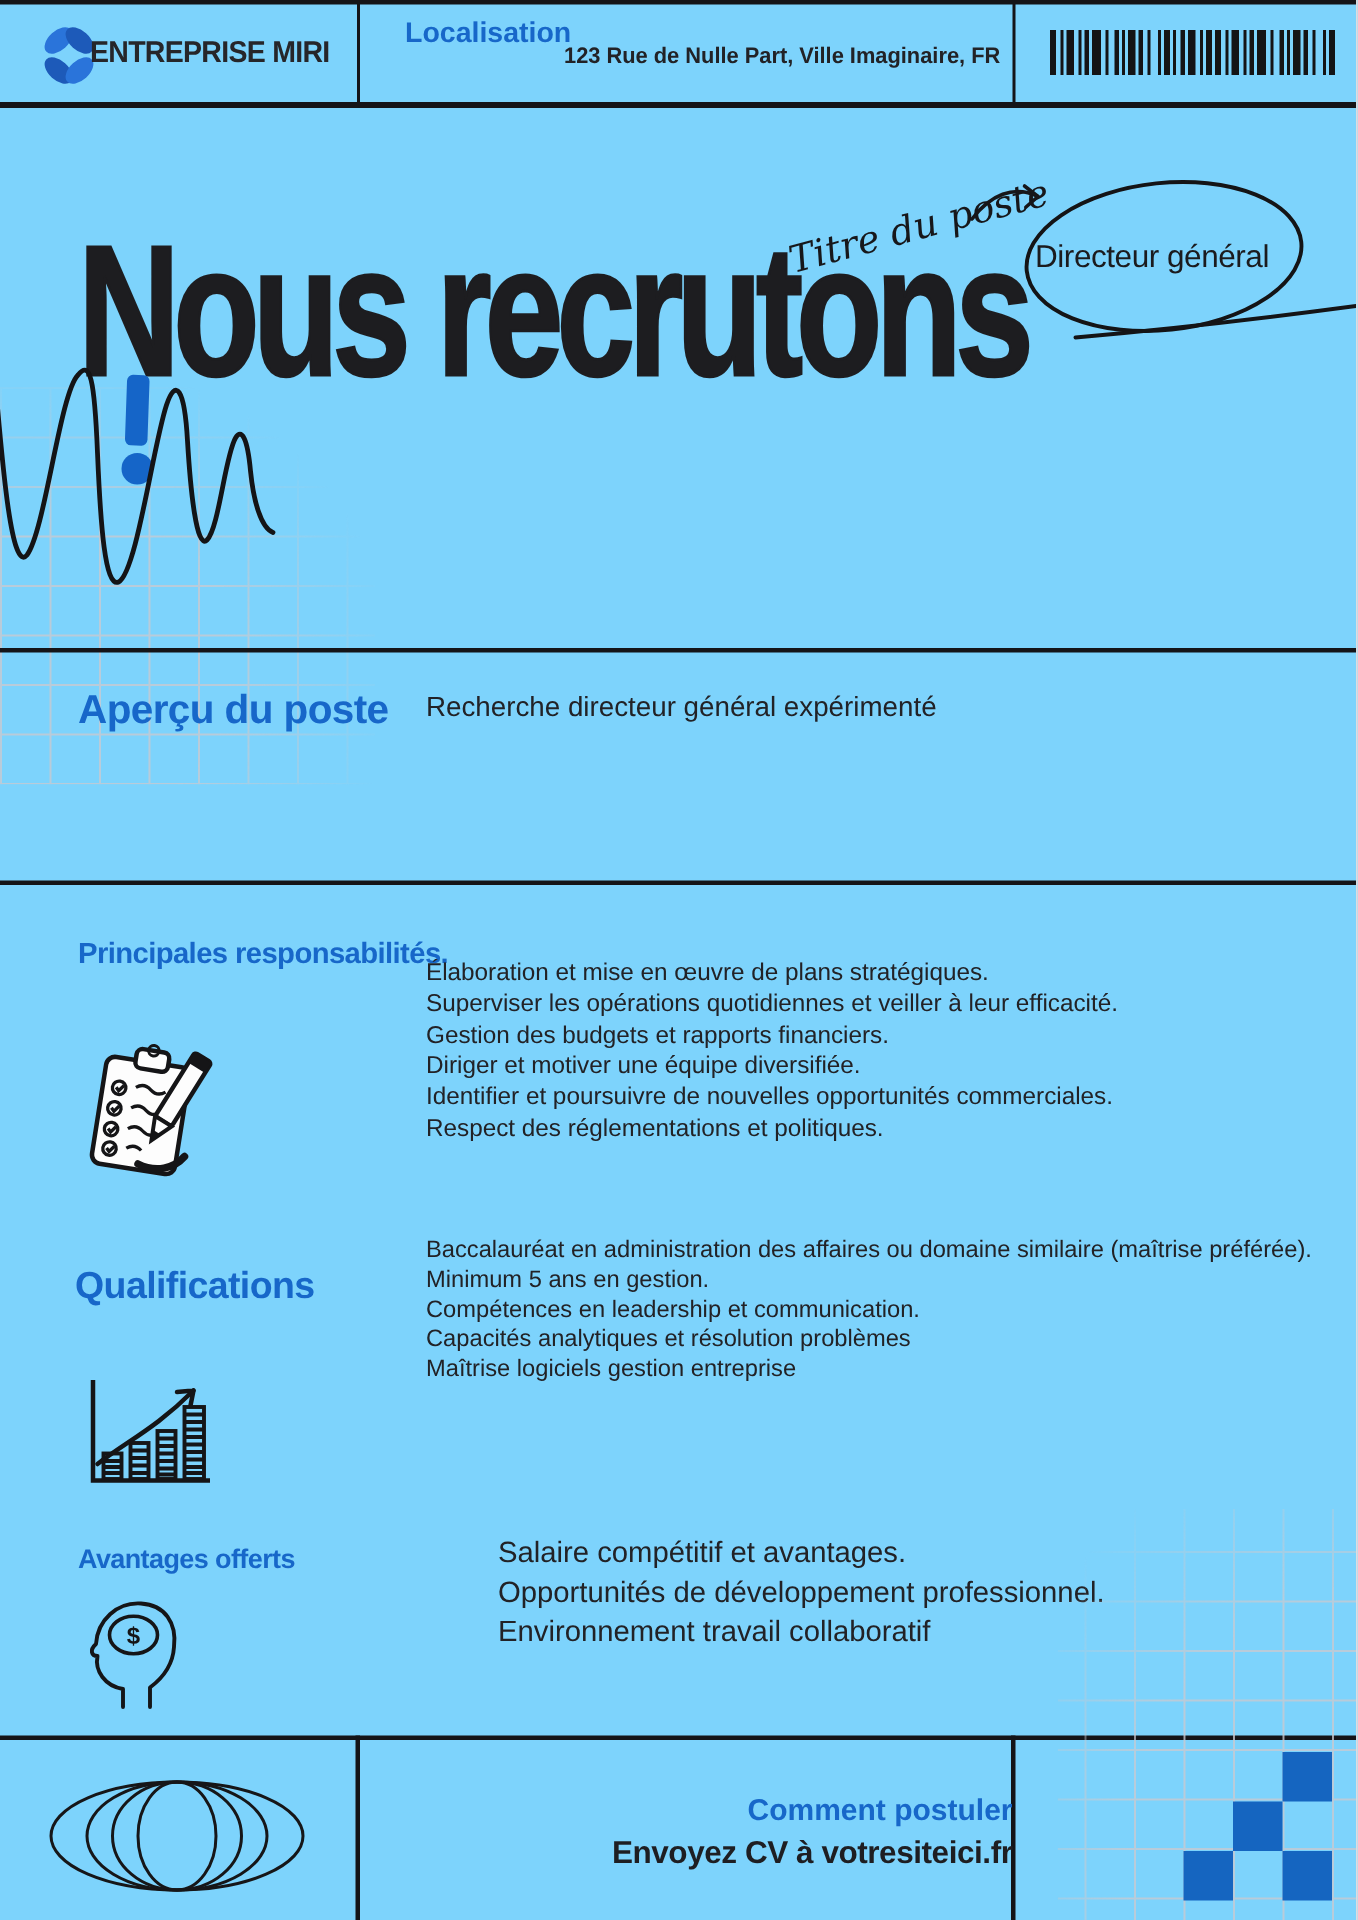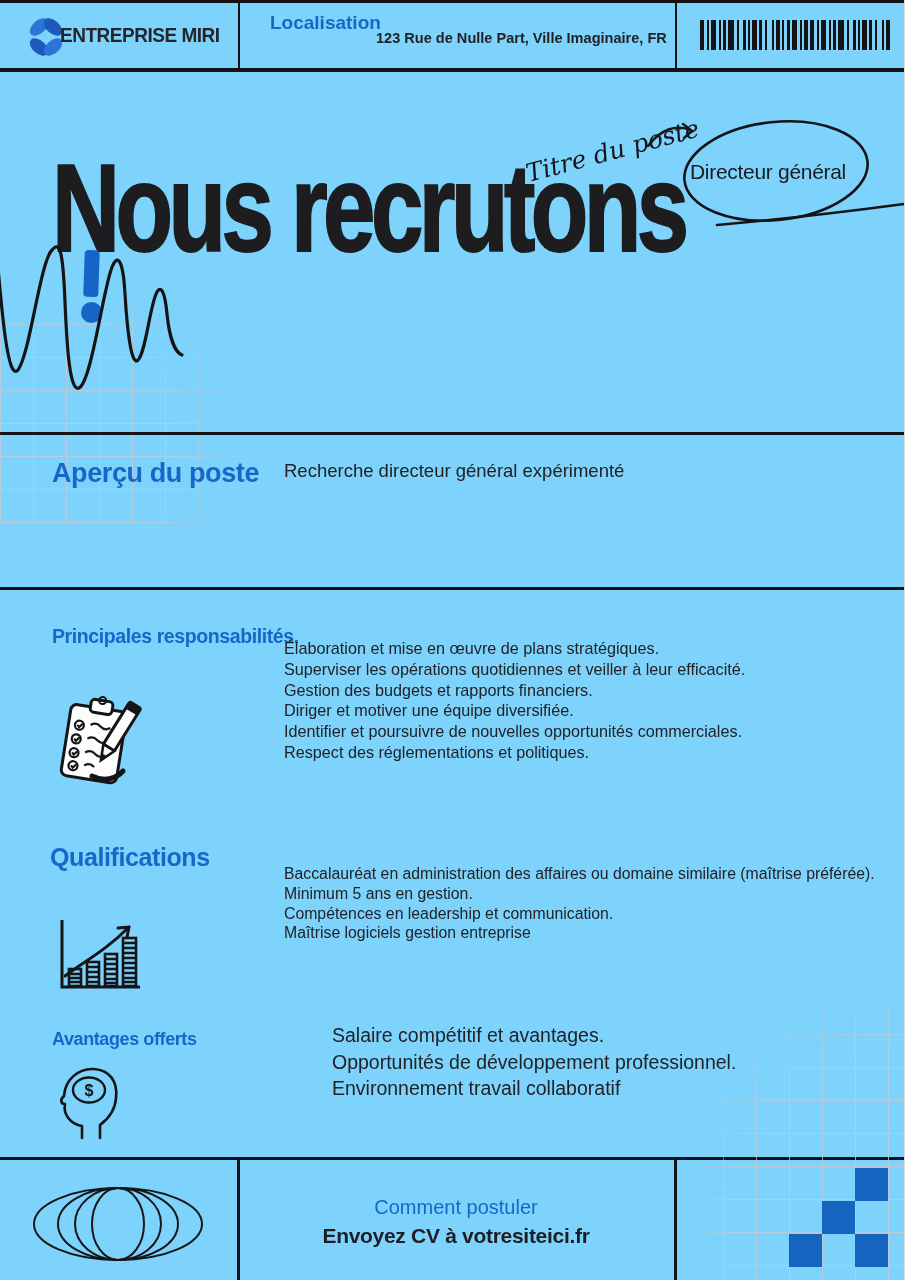--- a/index.html
+++ b/index.html
@@ -37,23 +37,23 @@
   .job-title{left:662px;top:160px;width:212px;text-align:center;font-size:21px;
     font-weight:400;color:#1b1b1e;letter-spacing:-.3px;}
   .excl-bar{left:84px;top:250px;width:15px;height:47px;background:#1565c8;
     border-radius:4px;transform:rotate(2deg);}
   .excl-dot{left:81px;top:302px;width:21px;height:21px;background:#1565c8;border-radius:50%;}
   
   .sec-head{position:absolute;color:#1767c9;font-weight:700;letter-spacing:-.4px;}
   .body-text{position:absolute;color:#222226;}
   .li{white-space:nowrap;}
   
-  .f-head{left:237px;width:438px;top:1196px;text-align:center;font-size:20px;
-    font-weight:400;color:#1767c9;}
-  .f-text{left:237px;width:438px;top:1224px;text-align:center;font-size:21px;
+  .f-head{left:237px;width:438px;top:1196px;text-align:right;font-size:20px;
+    font-weight:700;color:#1767c9;}
+  .f-text{left:237px;width:438px;top:1224px;text-align:right;font-size:21px;
     font-weight:700;color:#1e1e22;letter-spacing:-.3px;}
   .px-square{position:absolute;width:33px;height:33px;background:#1565c0;}
 </style>
 </head>
 <body>
 
 <div id="poster">
 
   <div class="hr" style="top:0;height:3px;"></div>
   <div class="hr" style="top:68px;height:3.5px;"></div>
@@ -138,24 +138,25 @@
     <g transform="rotate(32 72 40)">
       <rect x="66" y="8" width="13" height="50" rx="2" fill="#fdfdfd" stroke="#151517" stroke-width="3"></rect>
       <path d="M66 58 L72.5 73 L79 58 Z" fill="#fdfdfd" stroke="#151517" stroke-width="2.6"></path>
       <path d="M70 66.5 L72.5 73 L75 66.5 Z" fill="#151517"></path>
       <rect x="66" y="8" width="13" height="8" fill="#151517"></rect>
     </g>
     <path d="M46 84 C 58 90, 70 87, 77 79" fill="none" stroke="#151517" stroke-width="5" stroke-linecap="round"></path>
   </svg>
 
   <div class="sec-head" style="left:50px;top:843px;font-size:25px;">Qualifications</div>
-  <div class="body-text" style="left:284px;top:864px;font-size:15.8px;line-height:19.8px;">
+  <div class="body-text" style="left:284px;top:824px;font-size:15.8px;line-height:19.8px;">
     <div class="li">Baccalauréat en administration des affaires ou domaine similaire (maîtrise préférée).</div>
     <div class="li">Minimum 5 ans en gestion.</div>
     <div class="li">Compétences en leadership et communication.</div>
+    <div class="li">Capacités analytiques et résolution problèmes</div>
     <div class="li">Maîtrise logiciels gestion entreprise</div>
   </div>
   <svg class="abs" style="left:52px;top:916px;" width="90" height="80" viewBox="0 0 90 80">
     <path d="M10 4 V71 H88" fill="none" stroke="#151517" stroke-width="3"></path>
     <g fill="none" stroke="#151517" stroke-width="2.6">
       <rect x="17" y="53" width="12" height="17"></rect>
         <path d="M17 58 h12 M17 62 h12 M17 66 h12"></path>
       <rect x="35" y="46" width="12" height="24"></rect>
         <path d="M35 51 h12 M35 56 h12 M35 61 h12 M35 66 h12"></path>
       <rect x="53" y="38" width="12" height="32"></rect>

